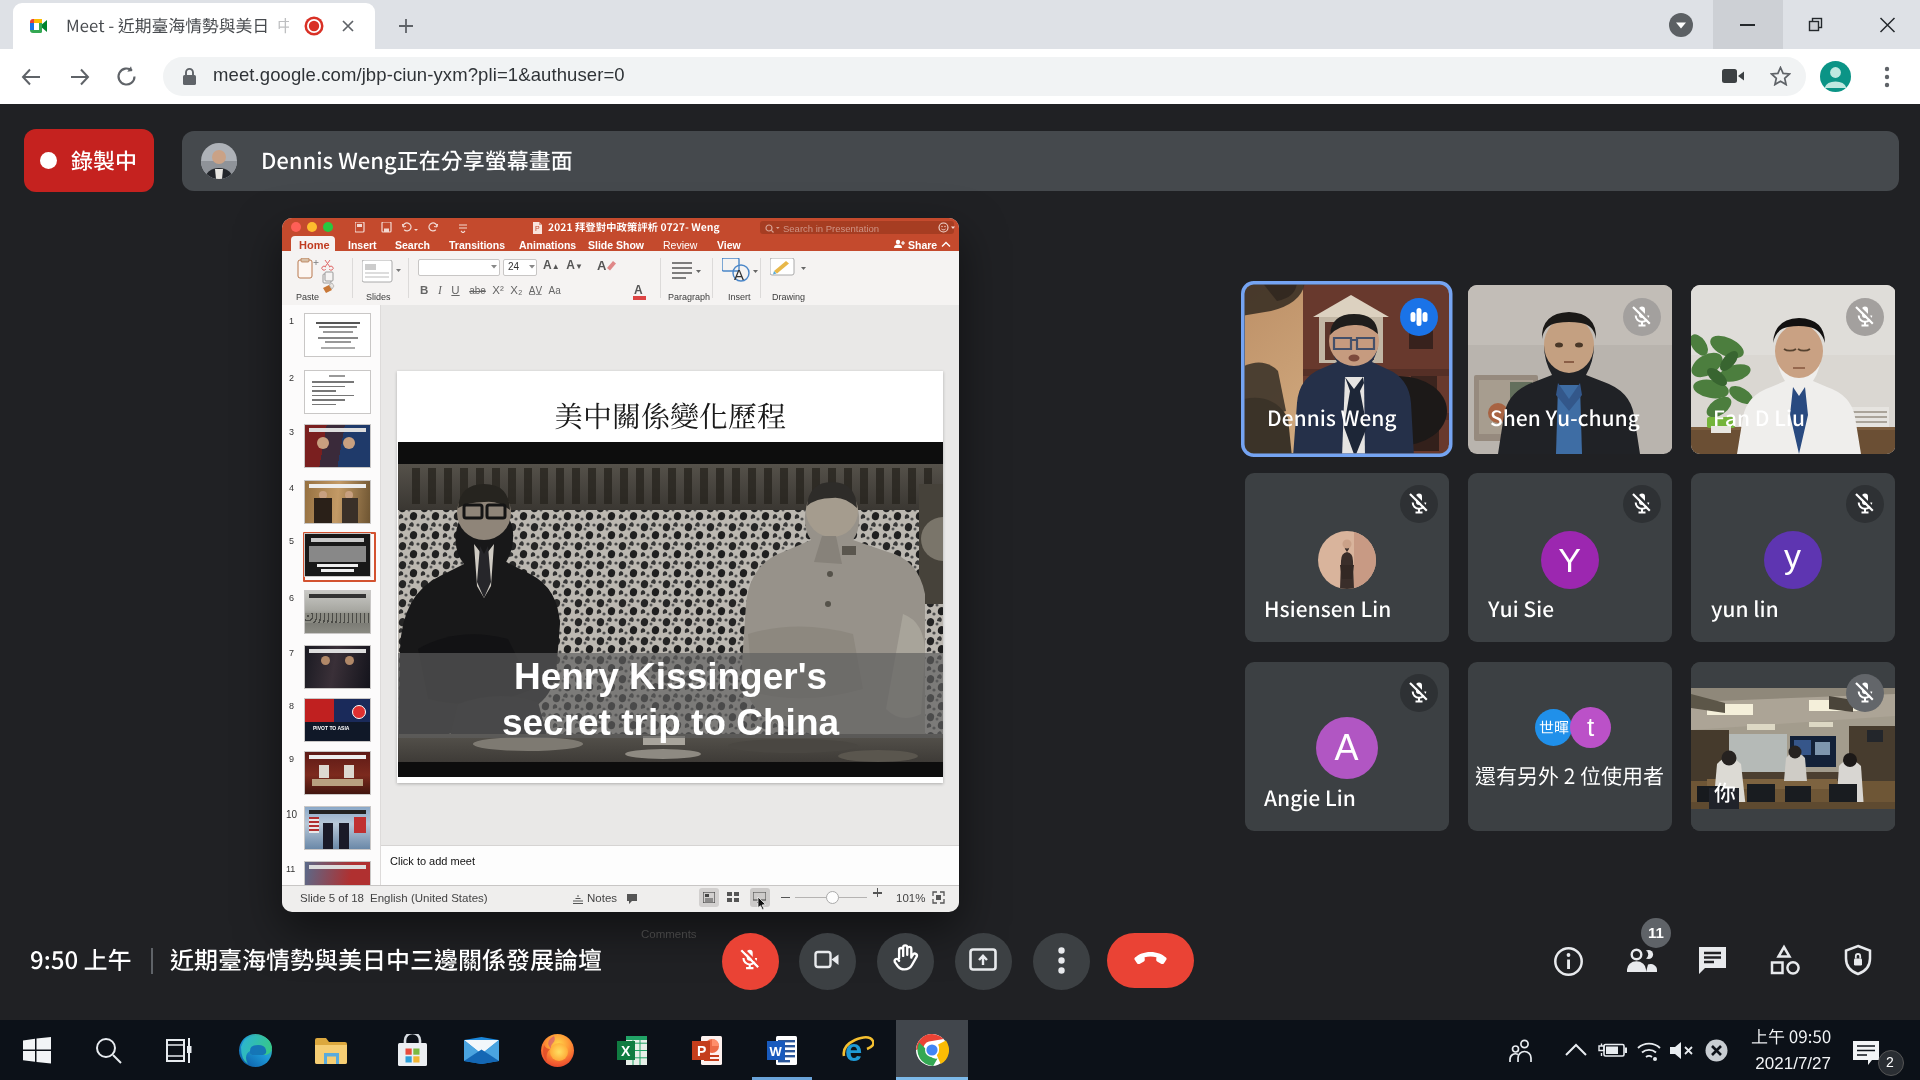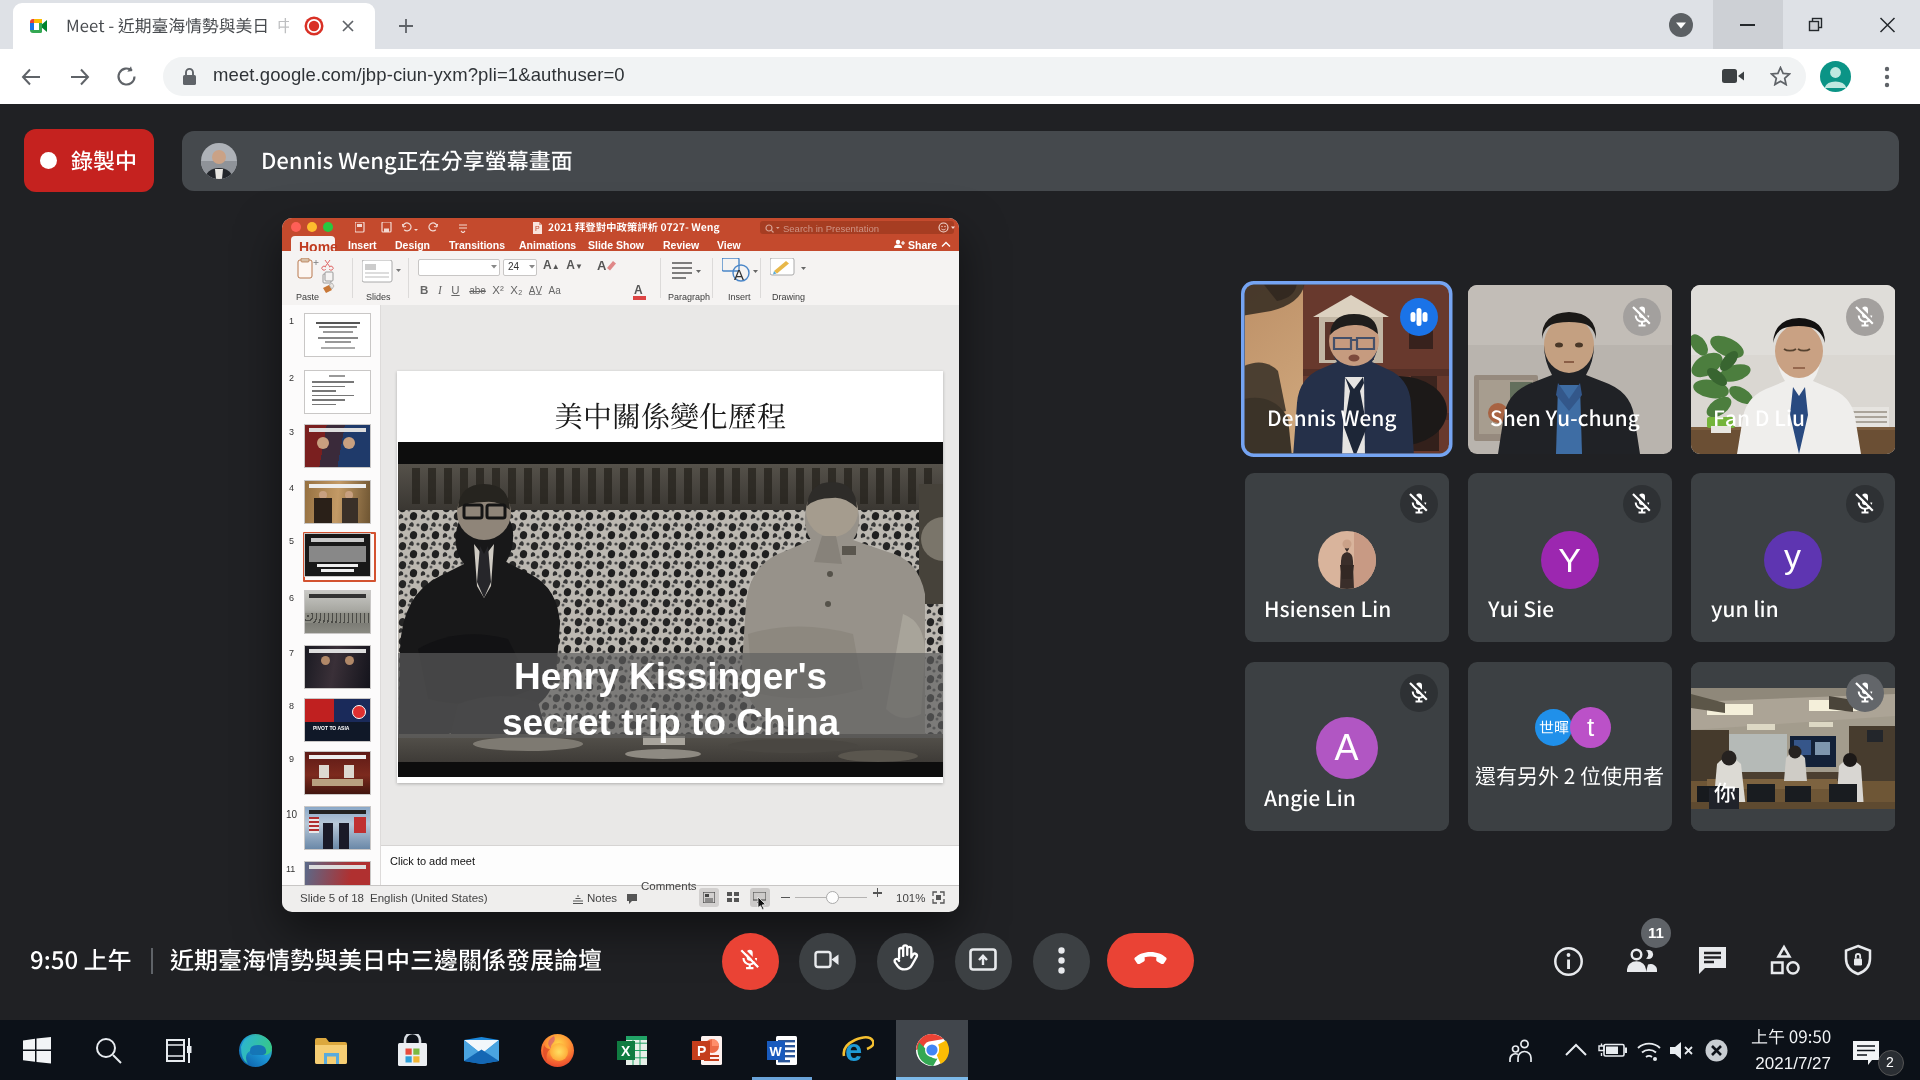--- a/index.html
+++ b/index.html
@@ -214,27 +214,27 @@
 <div class="ab" style="left:783px;top:222.5px;font-size:9.5px;color:#cf9384">Search in Presentation</div>
 <svg class="ab" style="left:938px;top:221.5px" width="18" height="11">
     <circle cx="5.5" cy="5.5" r="4.5" fill="none" stroke="#f3d9d2" stroke-width="1.1"></circle>
     <circle cx="4" cy="4.5" r=".7" fill="#f3d9d2"></circle>
     <circle cx="7" cy="4.5" r=".7" fill="#f3d9d2"></circle>
     <path d="M3.5 7 a2.5 2 0 0 0 4 0" stroke="#f3d9d2" stroke-width="1" fill="none"></path>
     <path d="M13 4.5 l2 2.5 2-2.5z" fill="#f3d9d2"></path>
   </svg>
 <div class="ab" style="left:282px;top:236px;width:677px;height:15px;background:#c44a2d"></div>
 <div class="ab" style="left:291px;top:236px;width:44px;height:15px;background:#f5f2f1;border-radius:4px 4px 0 0"></div>
-<div class="ab" style="left:299px;top:238.5px;font-size:14px;font-weight:700;color:#c03b20">Home</div>
+<div class="ab" style="left:299px;top:238.5px;font-size:11px;font-weight:700;color:#c03b20">Home</div>
 <div class="ab" style="left:348px;top:238.5px;font-size:10.5px;font-weight:600;color:#fff">Insert</div>
-<div class="ab" style="left:395px;top:238.5px;font-size:10.5px;font-weight:600;color:#fff">Design</div>
+<div class="ab" style="left:395px;top:238.5px;font-size:10.5px;font-weight:600;color:#fff">Search</div>
 <div class="ab" style="left:449px;top:238.5px;font-size:10.5px;font-weight:600;color:#fff">Transitions</div>
 <div class="ab" style="left:519px;top:238.5px;font-size:10.5px;font-weight:600;color:#fff">Animations</div>
 <div class="ab" style="left:588px;top:238.5px;font-size:10.5px;font-weight:700;color:#fff">Slide Show</div>
-<div class="ab" style="left:663px;top:238.5px;font-size:10.5px;font-weight:700;color:#fff">Review</div>
+<div class="ab" style="left:663px;top:238.5px;font-size:10.5px;font-weight:400;color:#fff">Review</div>
 <div class="ab" style="left:717px;top:238.5px;font-size:10.5px;font-weight:600;color:#fff">View</div>
 <svg class="ab" style="left:893px;top:239px" width="13" height="10">
     <circle cx="5" cy="3" r="2.2" fill="#fff"></circle>
     <path d="M1 9 a4 3.5 0 0 1 8 0z" fill="#fff"></path>
     <path d="M10 2 v4 M8 4 h4" stroke="#fff" stroke-width="1.2"></path>
   </svg>
 <div class="ab" style="left:908px;top:238.5px;font-size:10.5px;font-weight:600;color:#fff">Share</div>
 <svg class="ab" style="left:941px;top:241px" width="10" height="7">
     <path d="M1 5.5 L5 1.5 L9 5.5" stroke="#fff" stroke-width="1.4" fill="none"></path>
   </svg>
@@ -488,21 +488,21 @@
 <div class="ab" style="left:282px;top:885px;width:677px;height:26px;background:#efeeed;border-top:1px solid #c8c6c5;border-radius:0 0 10px 10px"></div>
 <div class="ab" style="left:300px;top:892px;font-size:11.5px;color:#444">Slide 5 of 18</div>
 <div class="ab" style="left:370px;top:892px;font-size:11.5px;color:#444">English (United States)</div>
 <svg class="ab" style="left:572px;top:893px" width="12" height="11">
     <path d="M1 8 h10 M1 10.5 h10 M3.5 5.5 h5 M5 3 h2" stroke="#555" stroke-width="1.2"></path>
   </svg>
 <div class="ab" style="left:587px;top:892px;font-size:11.5px;color:#444">Notes</div>
 <svg class="ab" style="left:626px;top:893px" width="12" height="11">
     <path d="M1 1 h10 v7 h-5 l-3 3 v-3 h-2z" fill="#555"></path>
   </svg>
-<div class="ab" style="left:641px;top:880px;font-size:11.5px;color:#444">Comments</div>
+<div class="ab" style="left:641px;top:928px;font-size:11.5px;color:#444">Comments</div>
 <div class="ab" style="left:699px;top:888px;width:20px;height:19px;background:#d2d0cf;border-radius:3px"></div>
 <svg class="ab" style="left:703px;top:892px" width="12" height="11">
     <rect x="0" y="0" width="12" height="11" fill="none" stroke="#444" stroke-width="1.2"></rect>
     <rect x="2" y="2" width="4" height="3" fill="#444"></rect>
     <path d="M2 7 h8 M2 9 h8" stroke="#444" stroke-width="1"></path>
   </svg>
 <svg class="ab" style="left:727px;top:892px" width="13" height="11">
     <g fill="#555">
       <rect x="0" y="0" width="5" height="4"></rect>
       <rect x="7" y="0" width="5" height="4"></rect>

